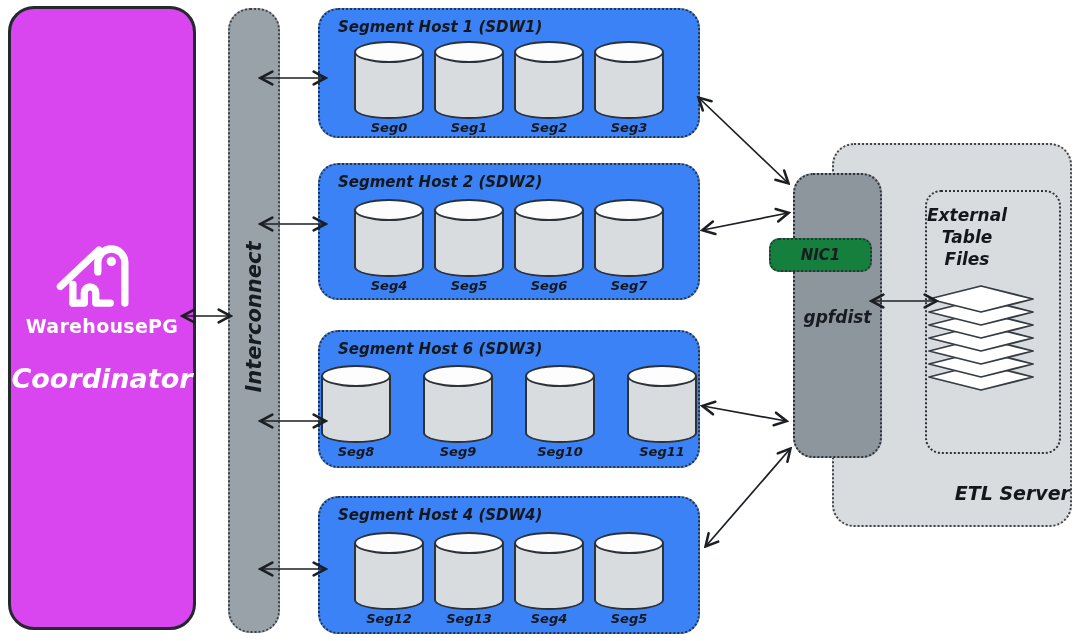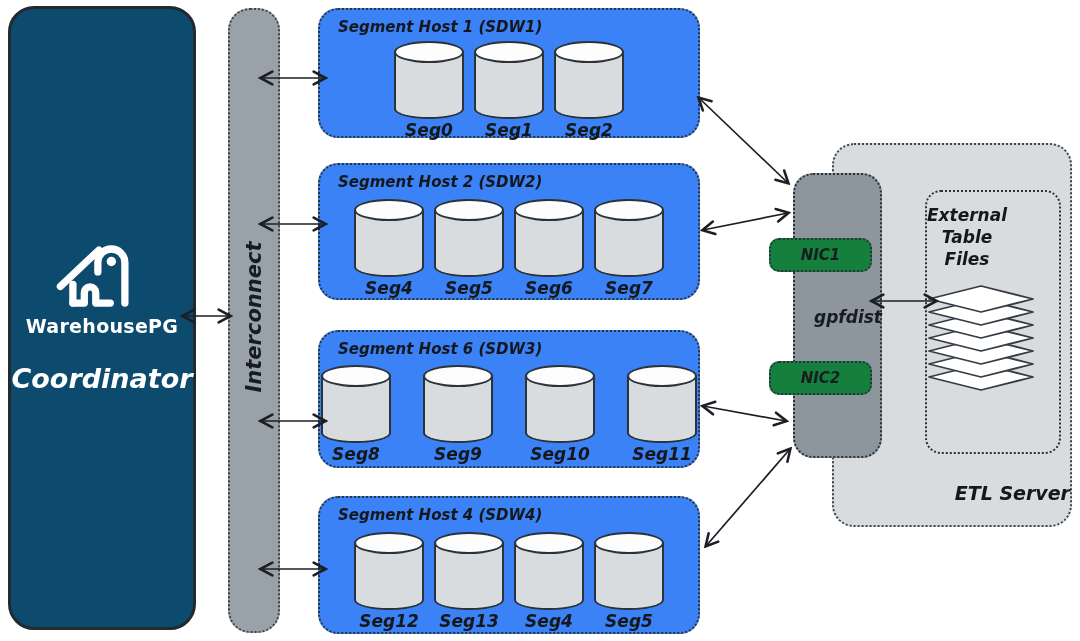--- a/index.html
+++ b/index.html
@@ -6,21 +6,21 @@
   #stage {
     position:relative; width:1080px; height:641px; overflow:hidden;
     background:#ffffff;
     font-family:"DejaVu Sans", sans-serif;
   }
   .hand { font-style:italic; font-weight:bold; color:#1b2026; }
 
   
   #coordinator {
     position:absolute; left:8px; top:6px; width:188px; height:624px;
-    background:#0c4a6e; border:3px solid #23292f; border-radius:26px;
+    background:#d946ef; border:3px solid #23292f; border-radius:26px;
     box-sizing:border-box; display:flex; flex-direction:column;
     align-items:center; justify-content:flex-start;
   }
   #coord-logo { margin-top:228px; }
   #coord-brand { color:#ffffff; font-weight:bold; font-size:19px; letter-spacing:0.3px; margin-top:2px; }
   #coord-label { color:#ffffff; font-size:27px; margin-top:26px; }
 
   
   #interconnect {
     position:absolute; left:228px; top:8px; width:52px; height:625px;
@@ -50,35 +50,35 @@
   .cyl-body {
     position:absolute; left:0; top:11px; width:70px; height:67px;
     background:#d9dcdf; border:2.2px solid #2b3238; border-top:none;
     border-radius:0 0 35px 35px / 0 0 10px 10px; box-sizing:border-box;
   }
   .cyl-top {
     position:absolute; left:0; top:0; width:70px; height:22px;
     background:#fdfdfd; border:2.2px solid #2b3238; border-radius:50%;
     box-sizing:border-box;
   }
-  .seg-label { font-size:17px; margin-top:1px; color:#14181c; }
+  .seg-label { font-size:13px; margin-top:1px; color:#14181c; }
 
   
   #etl-box {
     position:absolute; left:832px; top:143px; width:240px; height:384px;
     background:#d9dcdf; border:2.4px dotted #3c434a; border-radius:22px;
     box-sizing:border-box; z-index:1;
   }
   #gpfdist-box {
     position:absolute; left:793px; top:173px; width:89px; height:285px;
     background:#8d959d; border:2.4px dotted #2b3238; border-radius:20px;
     box-sizing:border-box; z-index:2;
   }
   #gpfdist-label {
-    position:absolute; left:793px; top:307px; width:89px; text-align:right;
+    position:absolute; left:793px; top:307px; width:89px; text-align:center;
     font-size:17px; color:#171c21; z-index:3;
   }
   .nic {
     position:absolute; left:769px; width:103px; height:34px;
     background:#15803d; border:2.4px dotted #2b3238; border-radius:10px;
     box-sizing:border-box; z-index:3;
     display:flex; align-items:center; justify-content:center;
     font-size:15px; color:#171c21;
   }
   #nic1 { top:238px; }
@@ -137,20 +137,27 @@
             <div class="cyl-top"></div>
           </div>
         <div class="seg-label hand">Seg1</div>
       </div>
       <div class="cyl-wrap">
         <div class="cyl">
             <div class="cyl-body"></div>
             <div class="cyl-top"></div>
           </div>
         <div class="seg-label hand">Seg2</div>
+      </div>
+      <div class="cyl-wrap">
+        <div class="cyl">
+            <div class="cyl-body"></div>
+            <div class="cyl-top"></div>
+          </div>
+        <div class="seg-label hand">Seg3</div>
       </div>
     </div>
   </div>
 
   <div class="host" style="top:163px; height:137px;">
     <div class="host-title hand">Segment Host 2 (SDW2)</div>
     <div class="cyl-row" style="top:34px;">
       <div class="cyl-wrap">
         <div class="cyl">
             <div class="cyl-body"></div>
@@ -268,21 +275,20 @@
           <path d="M54 2 L106 15 L54 28 L2 15 Z"></path>
         </g>
       </svg>
     </div>
     <div id="etl-label" class="hand">ETL Server</div>
   </div>
 
   <div id="gpfdist-box"></div>
   <div id="gpfdist-label" class="hand">gpfdist</div>
   <div id="nic1" class="nic hand">NIC1</div>
-  <div id="nic2" class="nic hand">NIC2</div>
 
   <svg id="arrows" viewBox="0 0 1080 641">
     <defs>
       <marker id="ah" viewBox="0 0 12 12" refX="10" refY="6" markerWidth="10" markerHeight="10" orient="auto-start-reverse">
         <path d="M2,1.5 L10.5,6 L2,10.5" fill="none" stroke="#1b1f23" stroke-width="1.8" stroke-linecap="round"></path>
       </marker>
     </defs>
     <g stroke="#1b1f23" stroke-width="1.7">
       <line x1="183" y1="316" x2="230" y2="316" marker-start="url(#ah)" marker-end="url(#ah)"></line>
       <line x1="261" y1="78" x2="325" y2="78" marker-start="url(#ah)" marker-end="url(#ah)"></line>

